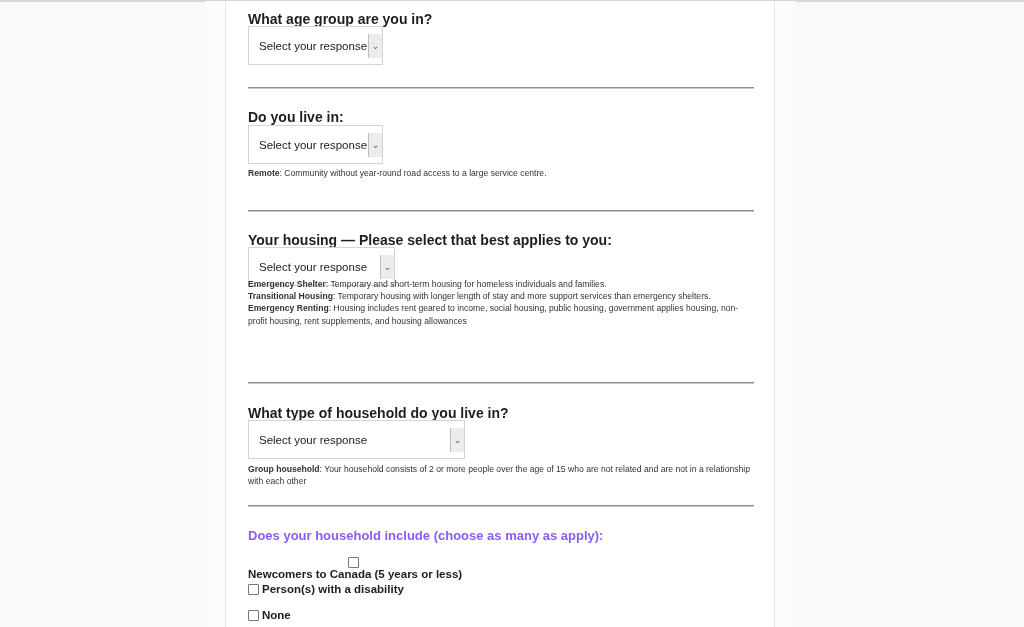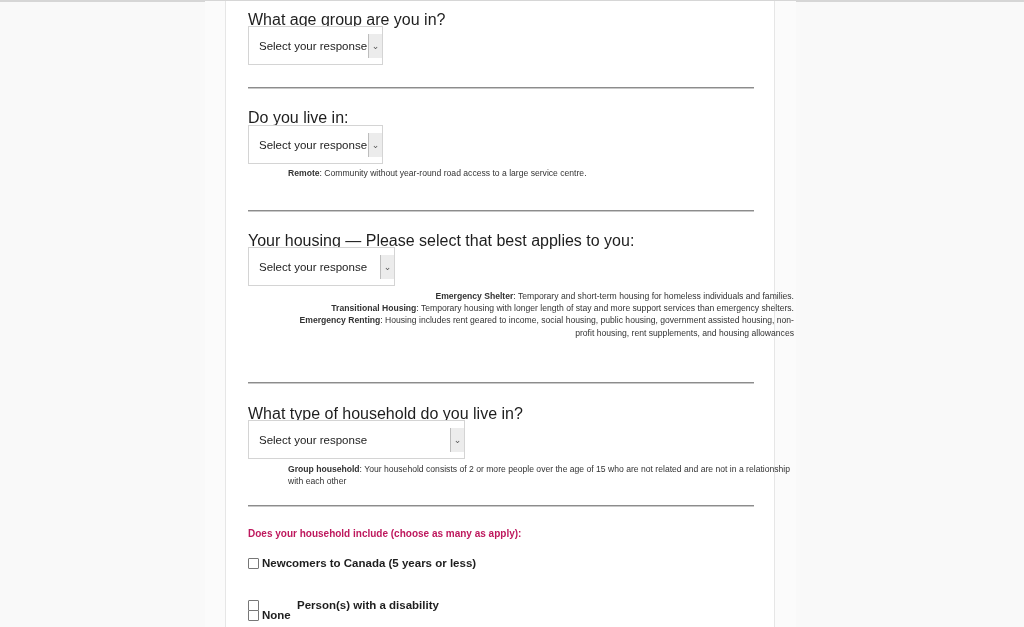--- a/index.html
+++ b/index.html
@@ -22,21 +22,21 @@
       position: absolute; left: 225px; top: 1px; width: 550px; height: 626px;
       background: #ffffff;
       border-left: 1px solid #e6e6e6;
       border-right: 1px solid #e6e6e6;
     }
     .inner {
       position: absolute; left: 22px; top: 0; width: 506px;
     }
     .question {
       position: absolute; left: 0;
-      font-size: 16px; font-weight: normal; color: #1e1e1e;
+      font-size: 14px; font-weight: bold; color: #1e1e1e;
     }
     .select {
       position: absolute; left: 0;
       height: 39px;
       border: 1px solid #d4d4d4;
       background: #fff;
       display: flex; align-items: center;
     }
     .select .sel-text {
       flex: 1; padding-left: 10px;
@@ -48,26 +48,26 @@
       border-left: 1px solid #bdbdbd;
       display: flex; align-items: center; justify-content: center;
       font-size: 9px; color: #555;
     }
     .divider {
       position: absolute; left: 0; width: 506px; height: 2px;
       background: #8c8c8c; border-bottom: 1px solid #c9c9c9;
     }
     .notes {
       position: absolute; left: 0; width: 506px;
-      font-size: 8.6px; line-height: 12.2px; color: #333; margin-left: 40px;
+      font-size: 8.6px; line-height: 12.2px; color: #333;
     }
     .notes b { font-weight: bold; color: #333; }
     .big-q {
       position: absolute; left: 0;
-      font-size: 10px; font-weight: bold; color: #be185d;
+      font-size: 13px; font-weight: bold; color: #8b5cf6;
     }
     .cb-row {
       position: absolute; left: 0;
       display: flex; align-items: center;
       font-size: 11.5px; font-weight: bold; color: #1e1e1e;
     }
     .cb {
       width: 11px; height: 11px;
       border: 1px solid #777; background: #fff;
       margin-right: 3px; border-radius: 1px;
@@ -97,43 +97,43 @@
     <div class="notes" style="top:166px;">
       <div><b>Remote</b><span>: Community without year-round road access to a large service centre.</span></div>
     </div>
     <div class="divider" style="top:209px;"></div>
 
     <div class="question" style="top:231px;">Your housing — Please select that best applies to you:</div>
     <div class="select" style="top:246px; width:147px;">
       <span class="sel-text">Select your response</span>
       <span class="sel-btn">⌄</span>
     </div>
-    <div class="notes" style="top:289px;text-align:right;">
+    <div class="notes" style="top:277px;">
       <div><b>Emergency Shelter</b><span>: Temporary and short-term housing for homeless individuals and families.</span></div>
       <div><b>Transitional Housing</b><span>: Temporary housing with longer length of stay and more support services than emergency shelters.</span></div>
-      <div><b>Emergency Renting</b><span>: Housing includes rent geared to income, social housing, public housing, government assisted housing, non-profit housing, rent supplements, and housing allowances</span></div>
+      <div><b>Emergency Renting</b><span>: Housing includes rent geared to income, social housing, public housing, government applies housing, non-profit housing, rent supplements, and housing allowances</span></div>
     </div>
     <div class="divider" style="top:381px;"></div>
 
     <div class="question" style="top:404px;">What type of household do you live in?</div>
     <div class="select" style="top:419px; width:217px;">
       <span class="sel-text">Select your response</span>
       <span class="sel-btn">⌄</span>
     </div>
     <div class="notes" style="top:462px;">
       <div><b>Group household</b><span>: Your household consists of 2 or more people over the age of 15 who are not related and are not in a relationship with each other</span></div>
     </div>
     <div class="divider" style="top:504px;"></div>
 
     <div class="big-q" style="top:527px;">Does your household include (choose as many as apply):</div>
-    <label class="cb-row" style="top:556px;">
+    <label class="cb-row" style="top:556px;flex-direction:column;">
       <span class="cb"></span>
       <span>Newcomers to Canada (5 years or less)</span>
     </label>
-    <label class="cb-row" style="top:598px;gap:35px;">
+    <label class="cb-row" style="top:582px;">
       <span class="cb"></span>
       <span>Person(s) with a disability</span>
     </label>
     <label class="cb-row" style="top:608px;text-align:center;">
       <span class="cb"></span>
       <span>None</span>
     </label>
 
   </div>
 </div>

